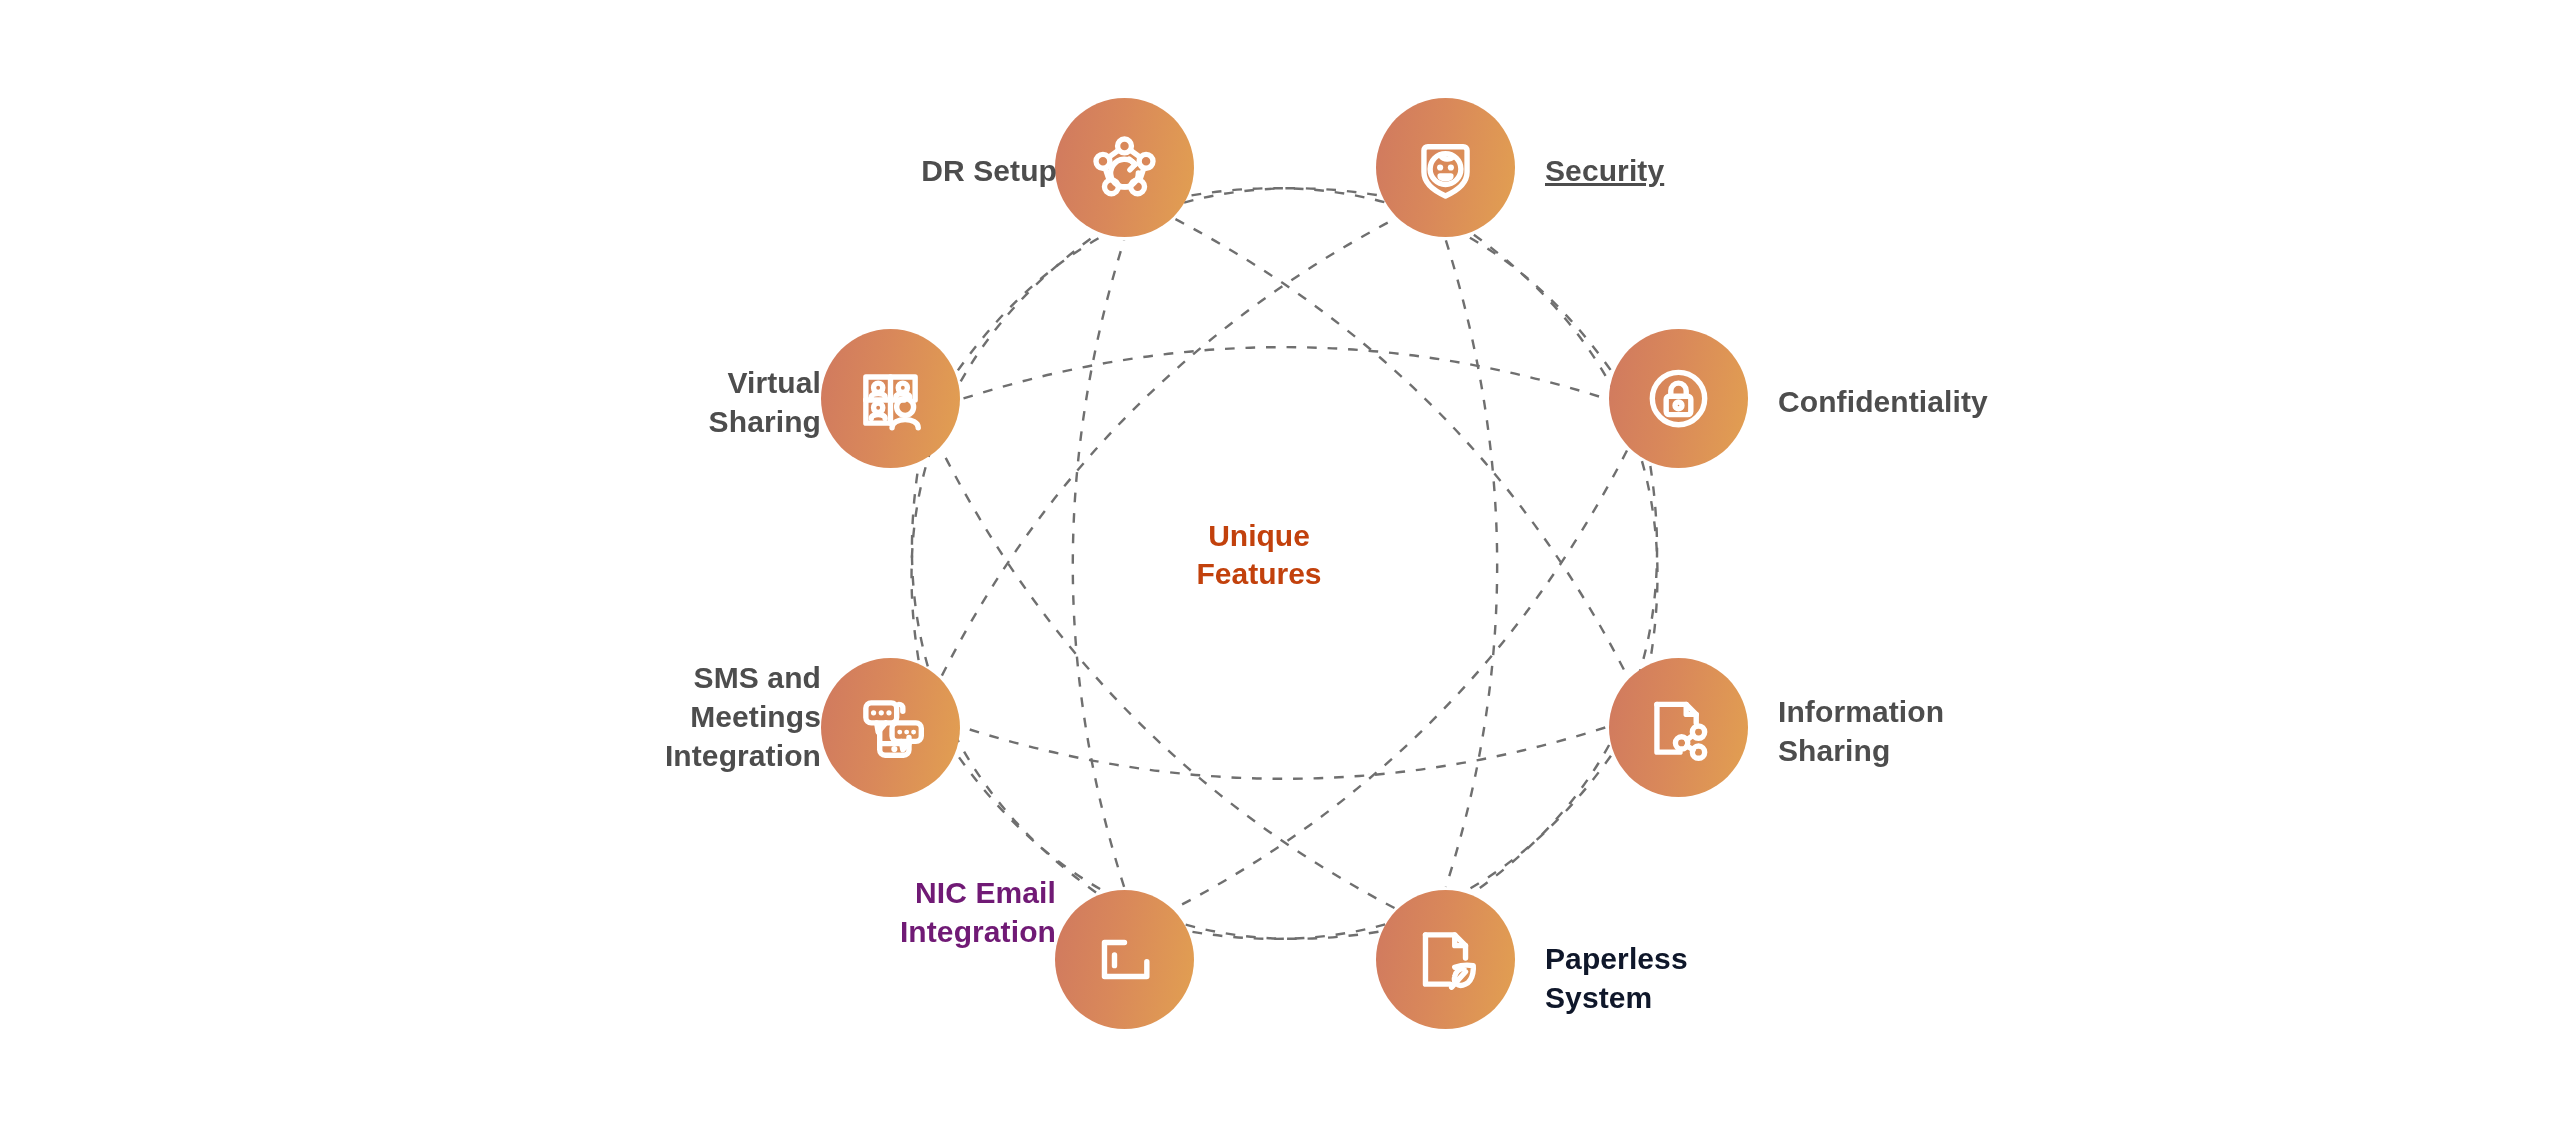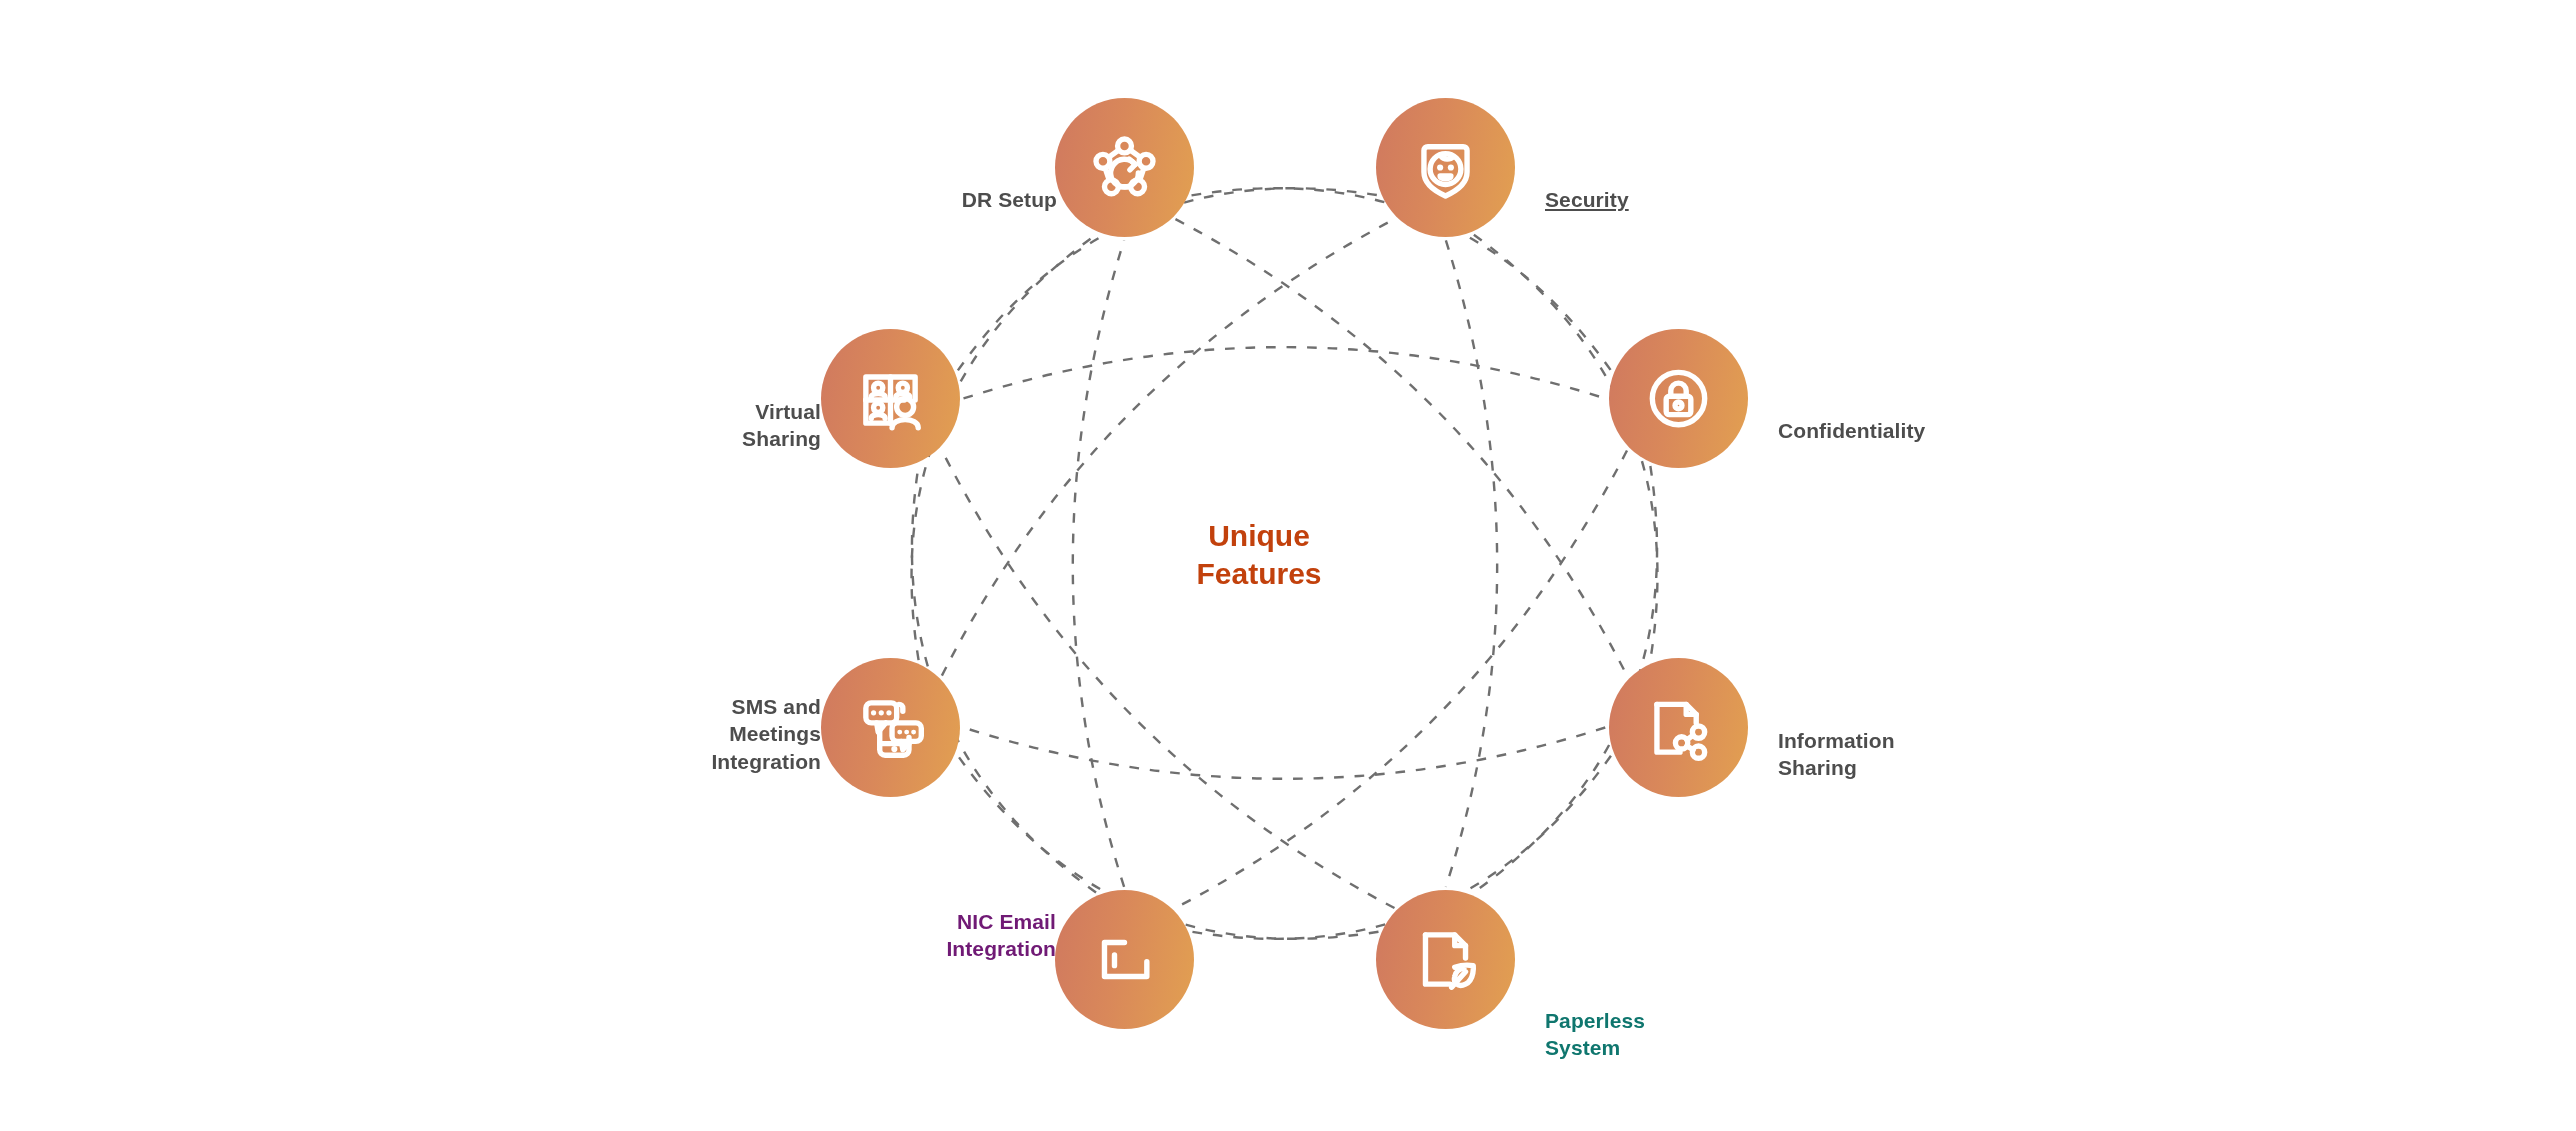--- a/index.html
+++ b/index.html
@@ -27,26 +27,25 @@
     justify-content:center;
     background:linear-gradient(100deg,#d0795f 0%,#d9885a 45%,#e2a051 100%);
     box-sizing:border-box;
   }
   .node svg{width:77px;height:77px;display:block;}
   .node svg *{stroke:#ffffff;fill:none;stroke-width:7;stroke-linecap:round;stroke-linejoin:round;}
   .node svg .filled{fill:#ffffff;stroke:none;}
   .label{
     position:absolute;
     color:#4d4d4d;
-    font-size:21px;
+    font-size:30px;
     font-weight:700;
     line-height:1.30;
     letter-spacing:0.1px;
     white-space:pre-line;
-    margin-top:35px;
   }
   .label.right-al{text-align:right;}
   .label.left-al{text-align:left;}
   .center-title{
     position:absolute;
     text-align:center;
     color:#111111;
     font-size:30px;
     font-weight:700;
     line-height:1.26;
@@ -142,21 +141,21 @@
     <span>
       <svg viewBox="0 0 100 100">
         <path d="M24 18 L62 18 L76 32 L76 48"></path>
         <path d="M24 18 L24 82 L56 82"></path>
         <polyline points="62,18 62,32 76,32"></polyline>
         <path d="M62 60 C74 56 86 58 86 58 C86 58 88 76 76 82 C66 87 60 80 62 72 C63 66 68 62 74 61"></path>
         <line x1="58" y1="86" x2="76" y2="66"></line>
       </svg>
     </span>
   </div>
-  <div class="label left-al" style="left: 1545px; top: 972px; width: 278px; color: #0f766e;">Paperless
+  <div class="label left-al" style="left: 1545px; top: 939px; width: 278px; color: #0f172a;">Paperless
 System</div>
 
   <div class="node" style="left: 1055px; top: 890px; width: 139px; height: 139px; background: linear-gradient(100deg, rgb(208, 121, 95) 0%, rgb(217, 136, 90) 45%, rgb(226, 160, 81) 100%);">
     <span>
       <svg viewBox="0 0 100 100">
         <polyline points="50,28 24,28 24,72 79,72 79,53"></polyline>
         <line x1="37" y1="44" x2="37" y2="58"></line>
       </svg>
     </span>
   </div>

